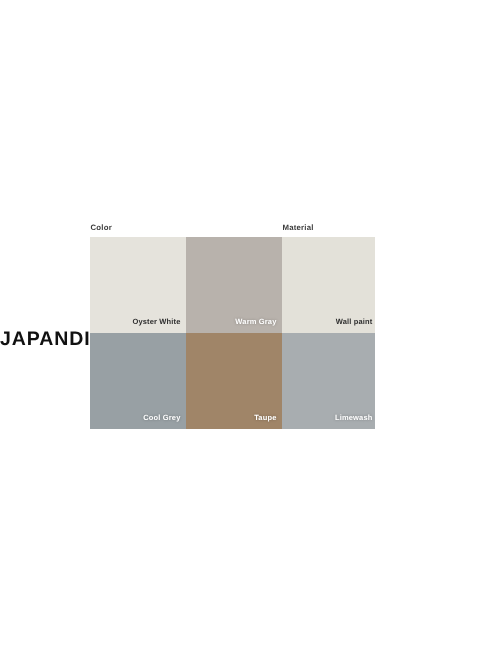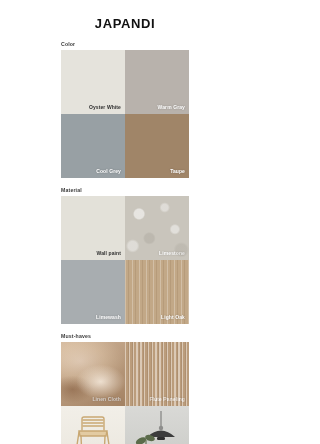--- a/index.html
+++ b/index.html
@@ -7,21 +7,20 @@
     width: 250px; height: 444px;
     background: #ffffff;
     font-family: "Liberation Sans", sans-serif;
     overflow: hidden;
   }
   .pin {
     width: 250px; height: 444px;
     background: #ffffff;
     position: relative;
     display: flex;
-    flex-direction: column;
     align-items: center;
   }
   .title {
     font-size: 13px;
     font-weight: bold;
     letter-spacing: 0.6px;
     color: #111111;
     margin-top: 16px;
     margin-bottom: 10px;
     text-align: center;

